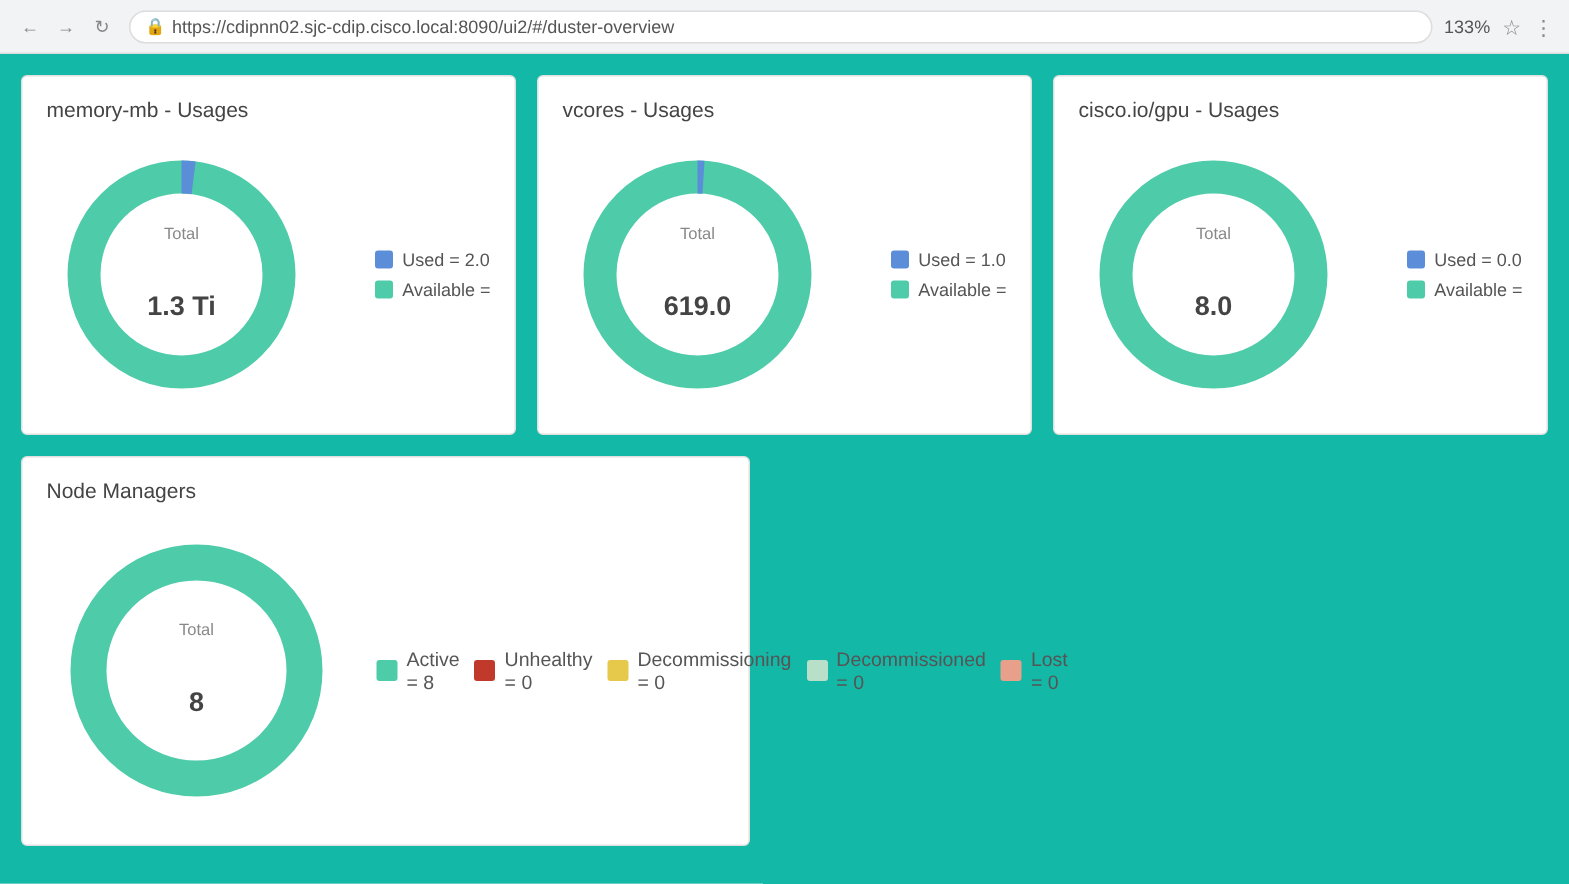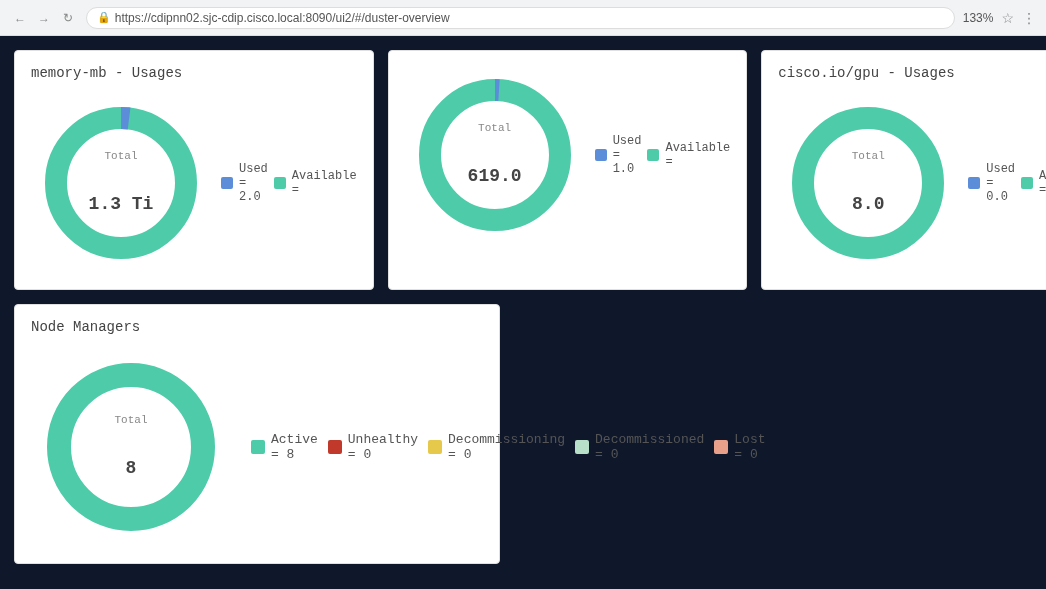--- a/index.html
+++ b/index.html
@@ -49,23 +49,22 @@
       gap: 4px;
     }
     .zoom-level {
       font-size: 12px;
       color: #555;
       margin-left: 0;
     }
     .star-icon { color: #888; font-size: 14px; }
     .page-content {
       padding: 14px;
-      background: #0f172a;
+      background: #14b8a6;
       min-height: calc(589px - 36px);
-      font-family: Liberation Mono, monospace;
     }
     .top-row {
       display: flex;
       gap: 14px;
       margin-bottom: 14px;
     }
     .card {
       background: white;
       border-radius: 4px;
       border: 1px solid #e0e0e0;
@@ -108,22 +107,24 @@
     .donut-label-value {
       font-size: 18px;
       font-weight: 600;
       color: #444;
       display: block;
       line-height: 1.2;
       margin-top: 32px;
     }
     .legend {
       display: flex;
+      flex-direction: column;
       gap: 6px;
       margin-left: 10px;
+      text-align: right;
     }
     .legend-item {
       display: flex;
       align-items: center;
       gap: 6px;
       font-size: 12px;
       color: #555;
     }
     .legend-color {
       width: 12px;
@@ -200,20 +201,21 @@
           </div>
           <div class="legend-item">
             <div class="legend-color" style="background:#4ecba9;"></div>
             <span>Available =</span>
           </div>
         </div>
       </div>
     </div>
 
     <div class="card">
+      <div class="card-title">vcores - Usages</div>
       <div class="chart-area">
         <div class="donut-container">
           <svg width="180" height="180" viewBox="0 0 180 180">
             <circle cx="90" cy="90" r="65" fill="none" stroke="#4ecba9" stroke-width="22" stroke-dasharray="408.41 0" transform="rotate(-90 90 90)"></circle>
             <circle cx="90" cy="90" r="65" fill="none" stroke="#5b8dd9" stroke-width="22" stroke-dasharray="4.08 404.33" transform="rotate(-90 90 90)"></circle>
           </svg>
           <div class="donut-label">
             <span class="donut-label-total">Total</span>
             <span class="donut-label-value">619.0</span>
           </div>

